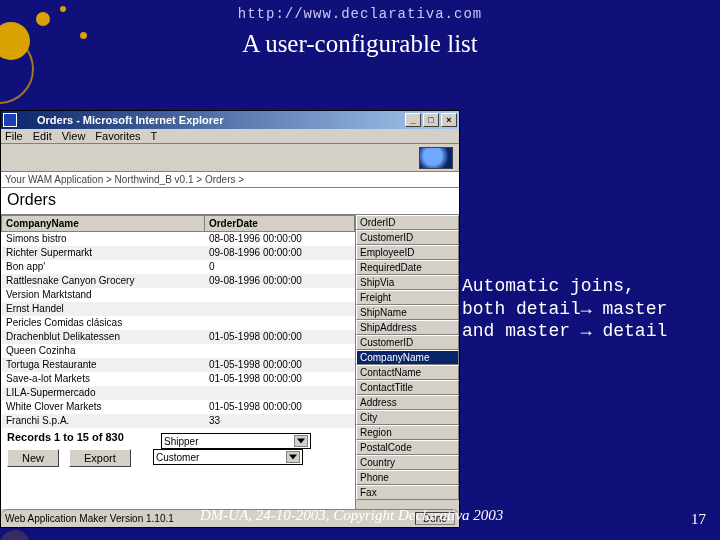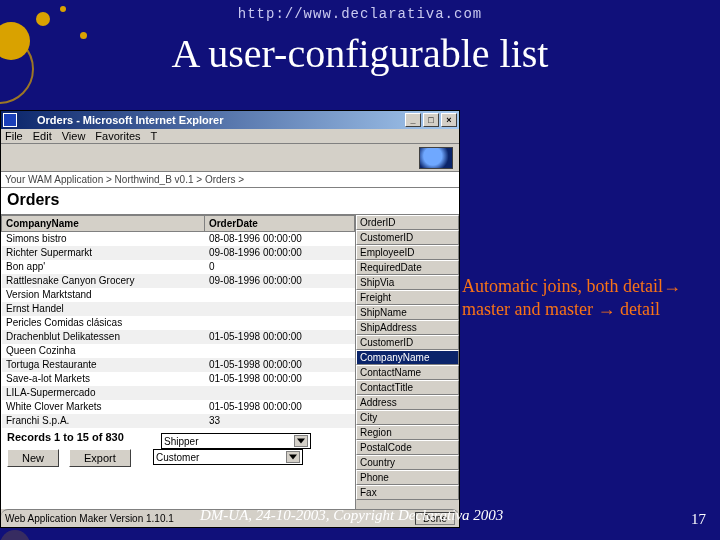--- a/index.html
+++ b/index.html
@@ -21,26 +21,26 @@
 
   .header {
     position: relative; z-index: 1;
     text-align: center; padding-top: 6px;
     color: #c9c9f0;
     font-family: "Courier New", monospace; font-size: 14px; letter-spacing: 1px;
   }
   .title {
     position: relative; z-index: 1;
     text-align: center; color: #fff;
-    font-size: 40px; margin-top: 8px; margin-bottom: 8px; font-weight: 400;
+    font-size: 25px; margin-top: 8px; margin-bottom: 8px; font-weight: 400;
   }
   .annotation {
     position: absolute; z-index: 2;
     left: 462px; top: 275px; width: 220px;
-    color: #f97316; font-size: 18px; line-height: 1.25;
+    color: #ffffff; font-size: 18px; line-height: 1.25; font-family: Liberation Mono, monospace;
   }
   .footer {
     position: absolute; z-index: 2;
     left: 200px; bottom: 16px; color: #fff;
     font-style: italic; font-size: 15px;
   }
   .pagenum {
     position: absolute; z-index: 2;
     right: 14px; bottom: 12px; color: #fff; font-size: 15px;
   }
@@ -79,21 +79,21 @@
   .toolbar .brand {
     width: 34px; height: 22px;
     background: radial-gradient(circle at 40% 40%, #6fa8ff 0 40%, #0a246a 70%);
     border:1px solid #404040;
   }
   .breadcrumb {
     background:#fff; font-size:10px; padding:2px 4px; color:#444;
     border-bottom:1px solid #808080;
   }
   .page-h1 {
-    background:#fff; font-family: Verdana, sans-serif; font-weight:bold;
+    background:#fff; font-family: Verdana, sans-serif; font-weight:normal;
     font-size: 16px; padding: 3px 6px 5px; border-bottom:1px solid #808080;
   }
 
   .content {
     background:#fff; flex:1; position:relative; overflow:hidden;
   }
 
   
   table.grid { width: 100%; border-collapse: collapse; font-size:10px; }
   table.grid th {

